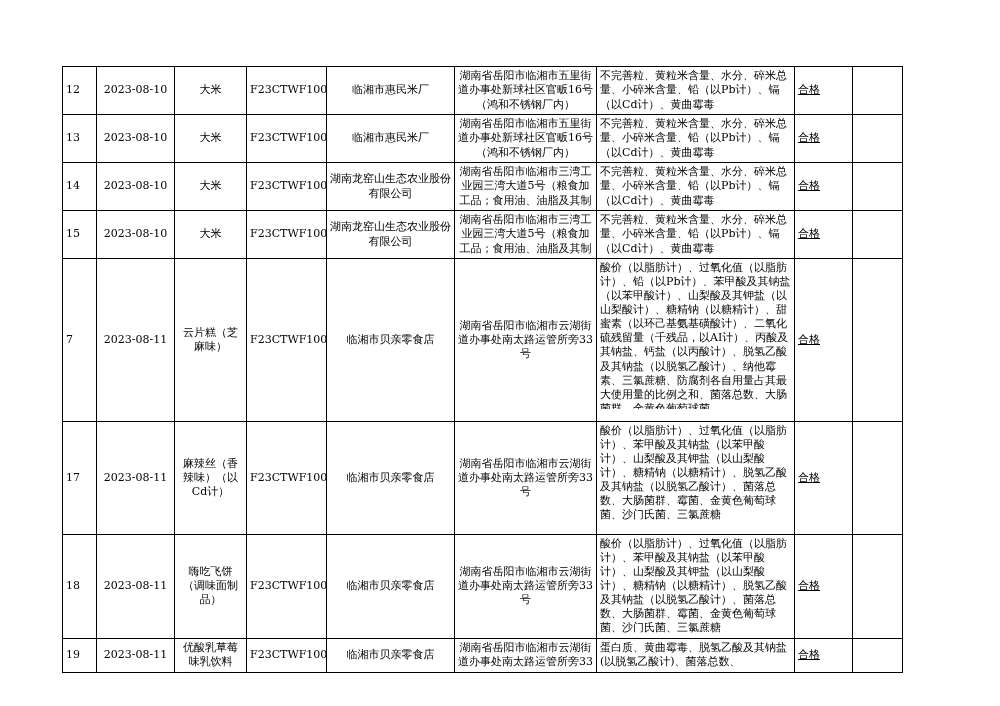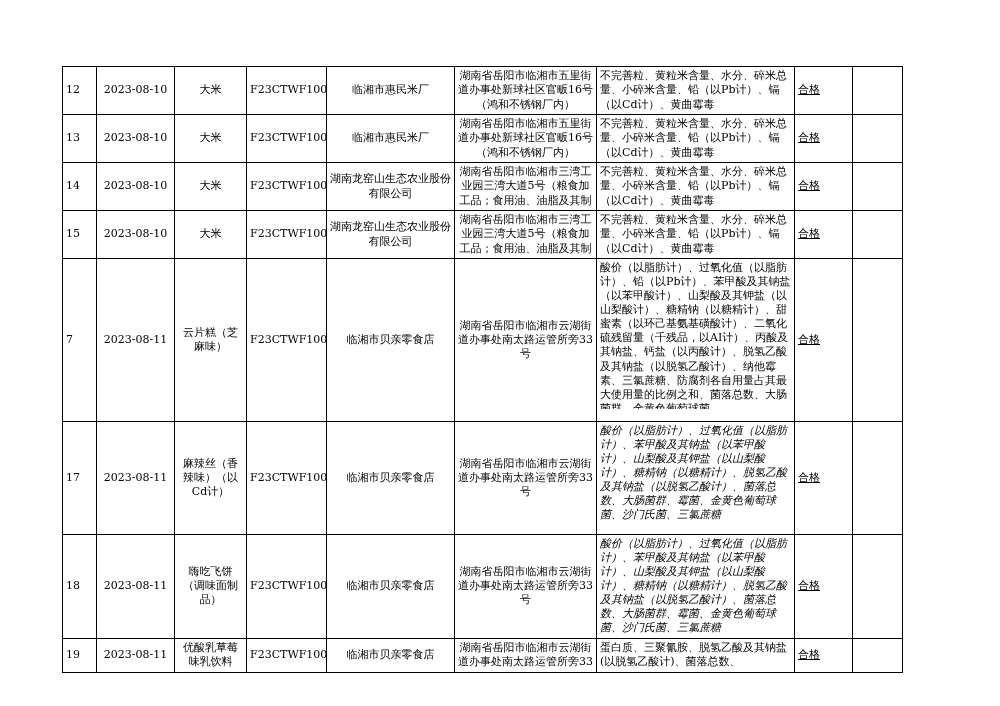--- a/index.html
+++ b/index.html
@@ -55,21 +55,21 @@
   td.name   { text-align: center; }
   td.code   { text-align: left; }
   td.unit   { text-align: center; margin-top: 40px; }
   td.addr   { text-align: center; }
   td.items  { text-align: left; margin-left: 20px; }
   td.result { text-align: left; text-decoration: underline; }
   td.remark { text-align: center; }
 
   .clip-3 { max-height: 46px; overflow: hidden; }
   .clip-10 { max-height: 148px; overflow: hidden; }
-  .clip-8 { max-height: 118px; overflow: hidden; font-style: italic; }
+  .clip-8 { max-height: 118px; overflow: hidden; }
   .cellbox { display: block; }
 </style>
 </head>
 <body>
 
 <div class="page">
   <div class="table-wrap">
     <table class="insp">
       <colgroup>
         <col class="c-no">
@@ -191,21 +191,21 @@
           <td class="date">2023-08-11</td>
           <td class="name">
               <span class="cellbox clip-3">优酸乳草莓味乳饮料</span>
             </td>
           <td class="code">F23CTWF10019</td>
           <td class="unit">临湘市贝亲零食店</td>
           <td class="addr">
               <span class="cellbox clip-3">湖南省岳阳市临湘市云湖街道办事处南太路运管所旁33</span>
             </td>
           <td class="items" style="vertical-align:top">
-              <span class="cellbox clip-3">蛋白质、三聚氰胺、脱氢乙酸及其钠盐(以脱氢乙酸计)、菌落总数、</span>
+              <span class="cellbox clip-3">蛋白质、黄曲霉毒、脱氢乙酸及其钠盐(以脱氢乙酸计)、菌落总数、</span>
             </td>
           <td class="result">合格</td>
           <td class="remark"></td>
         </tr>
       </tbody>
     </table>
   </div>
 </div>
 
 </body></html>

